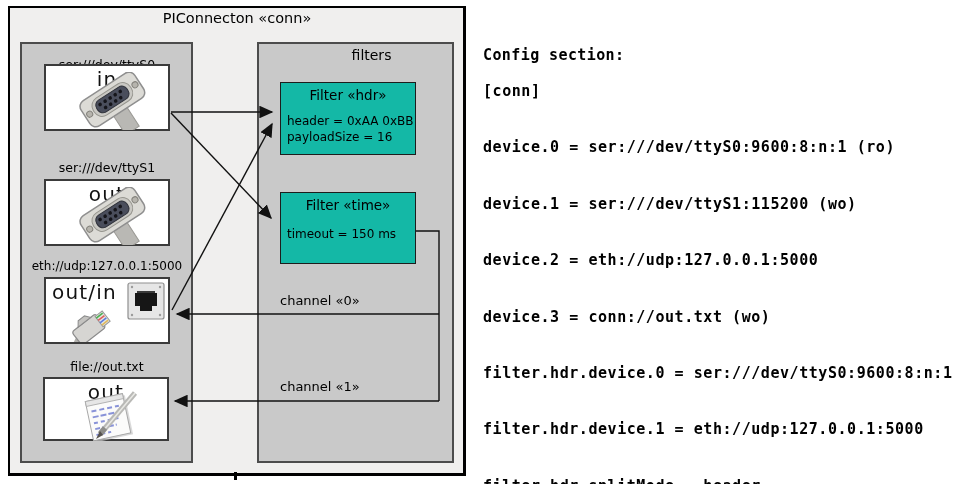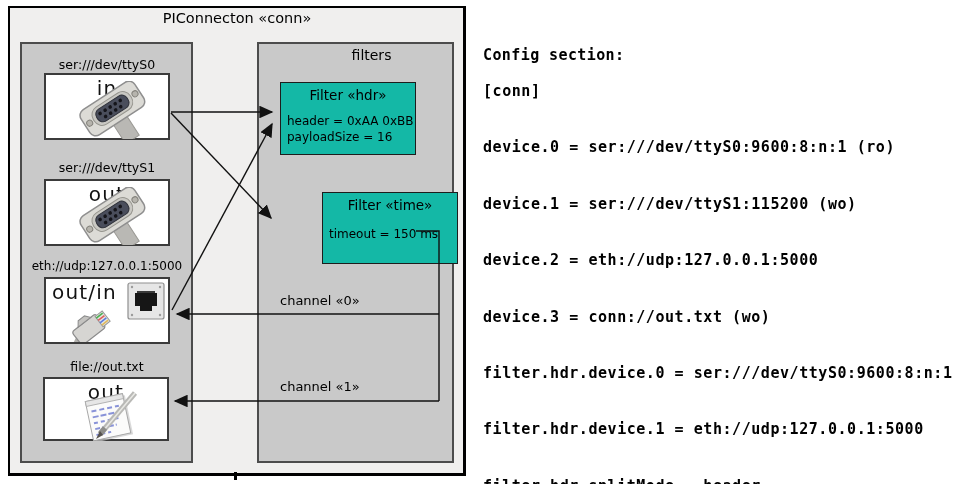--- a/index.html
+++ b/index.html
@@ -45,21 +45,21 @@
   }
   .dev-dir.left-align { text-align: left; left: 6px; right: auto; }
   .dev-icon { position: absolute; pointer-events: none; }
 
   
   .filter-box {
     left: 280px; width: 136px;
     background: #14b8a6; border: 1.5px solid #1d1d1d;
   }
   .filter-hdr-box  { top: 82px;  height: 73px; }
-  .filter-time-box { top: 192px; height: 72px; margin-left: 42px; }
+  .filter-time-box { top: 192px; height: 72px; }
   .filter-title {
     position: absolute; left: 0; right: 0; top: 4px;
     text-align: center; font-size: 13.5px; color: #000;
   }
   .filter-attr {
     position: absolute; left: 6px; right: 2px;
     font-size: 12px; color: #000; white-space: nowrap;
   }
 
   
@@ -90,21 +90,21 @@
 <div class="screen">
 
   <div class="abs outer-box"></div>
   <div class="abs diagram-title">PIConnecton «conn»</div>
 
   <div class="abs panel devices-panel"></div>
   <div class="abs panel filters-panel"></div>
   <div class="abs filters-title">filters</div>
 
   <div class="abs dev-uri" style="top:57px">ser:///dev/ttyS0</div>
-  <div class="abs dev-box" style="top:73px">
+  <div class="abs dev-box" style="top:64px">
     <div class="dev-dir">in</div>
     <svg class="dev-icon" style="left:16px; top:6px" width="100" height="58" viewBox="0 0 100 58">
       <g transform="rotate(-33 52 30)">
         <rect x="44" y="40" width="16" height="24" fill="#b9b8b4" stroke="#9a9994" stroke-width="1"></rect>
         <rect x="20" y="12" width="64" height="30" rx="7" fill="#dcdbd6" stroke="#8f8f8f" stroke-width="1.5"></rect>
         <rect x="30" y="17" width="44" height="20" rx="9" fill="#c9c8c3" stroke="#97968f" stroke-width="1"></rect>
         <rect x="34" y="20" width="36" height="14" rx="6" fill="#4a4e5c" stroke="#2e3039" stroke-width="1"></rect>
         <circle cx="39" cy="24.5" r="1.8" fill="#15151a"></circle>
           <circle cx="45" cy="24.5" r="1.8" fill="#15151a"></circle>
           <circle cx="51" cy="24.5" r="1.8" fill="#15151a"></circle>

